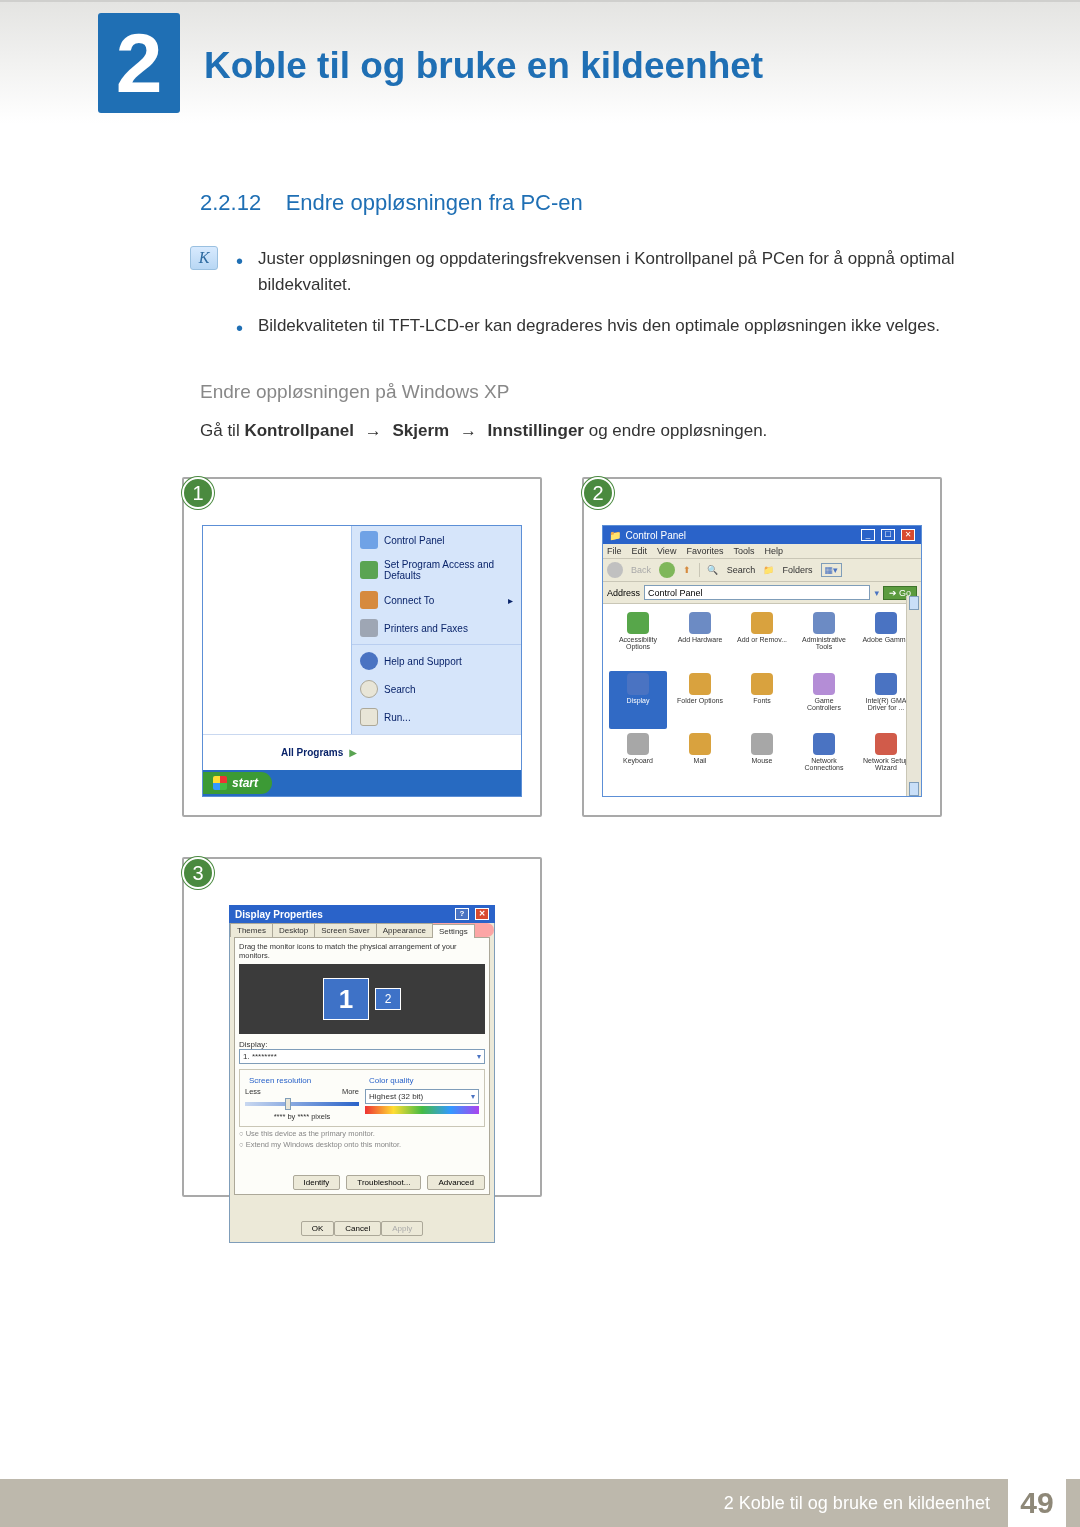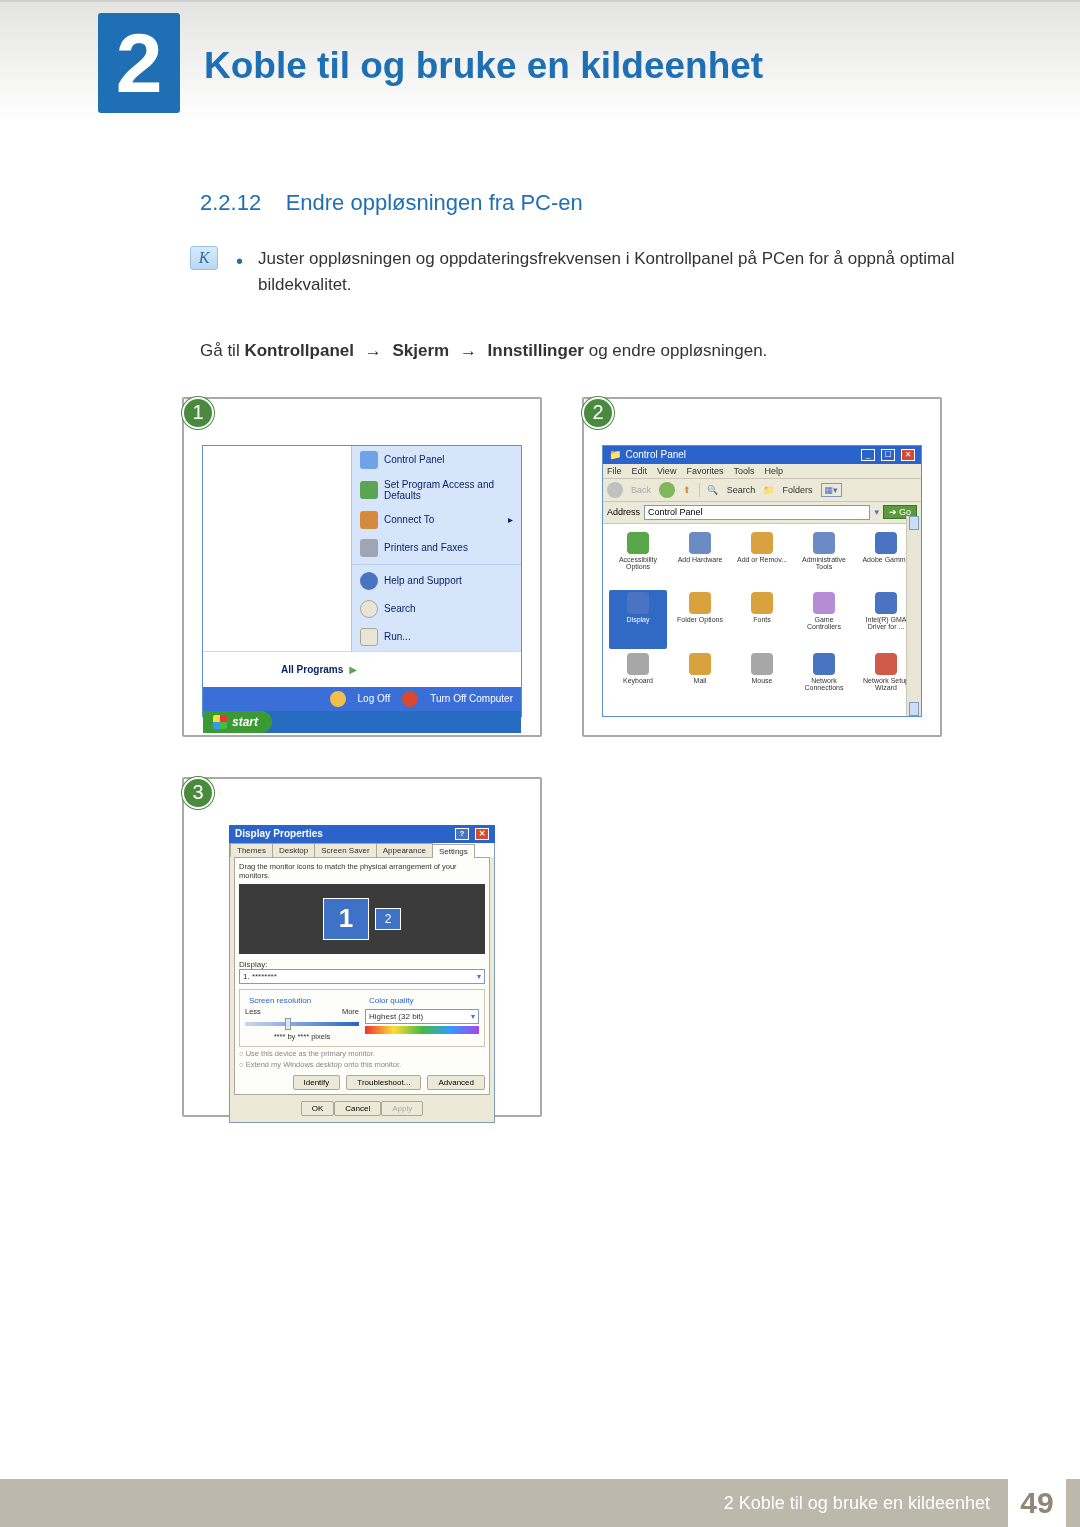--- a/index.html
+++ b/index.html
@@ -177,42 +177,42 @@
   .scroll{position:absolute;right:0;top:70px;bottom:0;width:15px;background:#e8e5d7;border-left:1px solid #c9c6b6;}
   .scroll::before,.scroll::after{content:"";position:absolute;left:2px;right:2px;height:12px;background:#c9dff8;border:1px solid #7f9db9;}
   .scroll::before{top:0;}
   .scroll::after{bottom:0;}
 
   
   .xp-dp{top:46px;left:50%;transform:translateX(-50%);width:266px;font-size:9px;color:#333;}
   .dp-title{background:#2a63c9;color:#fff;padding:3px 6px;display:flex;align-items:center;gap:4px;font-size:10px;font-weight:700;}
   .dp-title .spacer{flex:1;}
   .dp-body{background:#ece9d8;border:1px solid #7f9db9;border-top:none;padding:0 0 6px 0;}
-  .tabs{display:flex;background:#ffffff;font-size:8px;}
+  .tabs{display:flex;background:#fca5a5;font-size:8px;border-radius:7px;}
   .tabs .tab{padding:2px 6px;border:1px solid #aca899;border-bottom:none;background:#ece9d8;margin-right:-1px;}
   .tabs .tab.act{background:#fdfdf9;position:relative;top:1px;}
   .tabpanel{background:#fdfdf9;border:1px solid #aca899;margin:0 4px;padding:4px;}
   .mon-area{background:#3b3b3b;height:70px;margin:4px 0 6px;display:flex;align-items:center;justify-content:center;gap:6px;}
   .mon{background:#3e72c7;color:#fff;display:flex;align-items:center;justify-content:center;border:1px solid #fff;}
   .mon.m1{width:46px;height:42px;font-size:26px;font-weight:700;}
   .mon.m2{width:26px;height:22px;font-size:12px;}
   .disp-label{font-size:8px;margin-top:4px;}
   .disp-sel{width:100%;border:1px solid #7f9db9;height:15px;font-size:8px;padding:0 3px;background:#fff;display:flex;align-items:center;justify-content:space-between;}
   .fs{border:1px solid #c9c6b6;padding:5px;margin-top:5px;}
   .fs-row{display:flex;gap:6px;}
   .fs-col{flex:1;}
   .fs .lgd{color:#2a63c9;font-size:8px;margin:-10px 0 2px 2px;background:#fdfdf9;display:inline-block;padding:0 2px;}
   .slider{height:4px;background:linear-gradient(to right,#c9d8f0,#2a63c9);margin:6px 0;position:relative;}
   .slider .thumb{position:absolute;left:35%;top:-4px;width:6px;height:12px;background:#e8e5d7;border:1px solid #7f9db9;}
   .quality-bar{height:8px;background:linear-gradient(to right,#e33,#fd3,#4b4,#39f,#a4e);margin-top:2px;}
   .cq-sel{border:1px solid #7f9db9;height:15px;background:#fff;font-size:8px;display:flex;align-items:center;justify-content:space-between;padding:0 3px;margin-top:2px;}
   .chk{font-size:7.5px;color:#888;margin-top:2px;}
   .btnrow{display:flex;gap:6px;justify-content:flex-end;margin-top:6px;}
   .btnrow2{display:flex;justify-content:center;margin-top:6px;}
-  .xpb{background:#ece9d8;border:1px solid #aca899;font-size:8px;padding:2px 10px;border-radius:2px;}
+  .xpb{background:#ece9d8;border:1px solid #aca899;font-size:8px;padding:2px 10px;border-radius:2px;margin-top:20px;}
 
   
   .page-footer {
     position: absolute;
     left: 0; right: 0; bottom: 0;
     height: 48px;
     background: #bdb8ac;
     display: flex;
     align-items: center;
     justify-content: flex-end;
@@ -241,23 +241,25 @@
   <h2 class="section-heading">
     <span>2.2.12</span>
     &nbsp;&nbsp;
     <span>Endre oppløsningen fra PC-en</span>
   </h2>
 
   <div class="note-block">
     <div class="note-icon">K</div>
     <ul class="bullets">
       <li>Juster oppløsningen og oppdateringsfrekvensen i Kontrollpanel på PCen for å oppnå optimal bildekvalitet.</li>
+      <li>Bildekvaliteten til TFT-LCD-er kan degraderes hvis den optimale oppløsningen ikke velges.</li>
     </ul>
   </div>
 
+  <div class="sub-heading">Endre oppløsningen på Windows XP</div>
 
   <p class="instruction">
     <span>Gå til </span>
     <b>Kontrollpanel</b>
     <span class="arrow">→</span>
     <b>Skjerm</b>
     <span class="arrow">→</span>
     <b>Innstillinger</b>
     <span> og endre oppløsningen.</span>
   </p>
@@ -300,26 +302,20 @@
                 <span class="ic" style="background:#e8e5d7;border:1px solid #aca899"></span>
                 <span>Run...</span>
               </div>
           </div>
         </div>
         <div class="start-bottom">
           <span style="flex:1"></span>
           <span class="allprog">All Programs</span>
           <span style="color:#5aa452">▶</span>
           <span style="width:150px"></span>
-        </div>
-        <div class="logrow">
-          <span class="lic" style="background:#f0c04a"></span>
-          <span>Log Off</span>
-          <span class="lic" style="background:#d84a2f"></span>
-          <span>Turn Off Computer</span>
         </div>
         <div class="taskbar">
           <div class="startbtn">
             <span class="flag"></span>
             <span>start</span>
           </div>
         </div>
       </div>
     </div>
 

